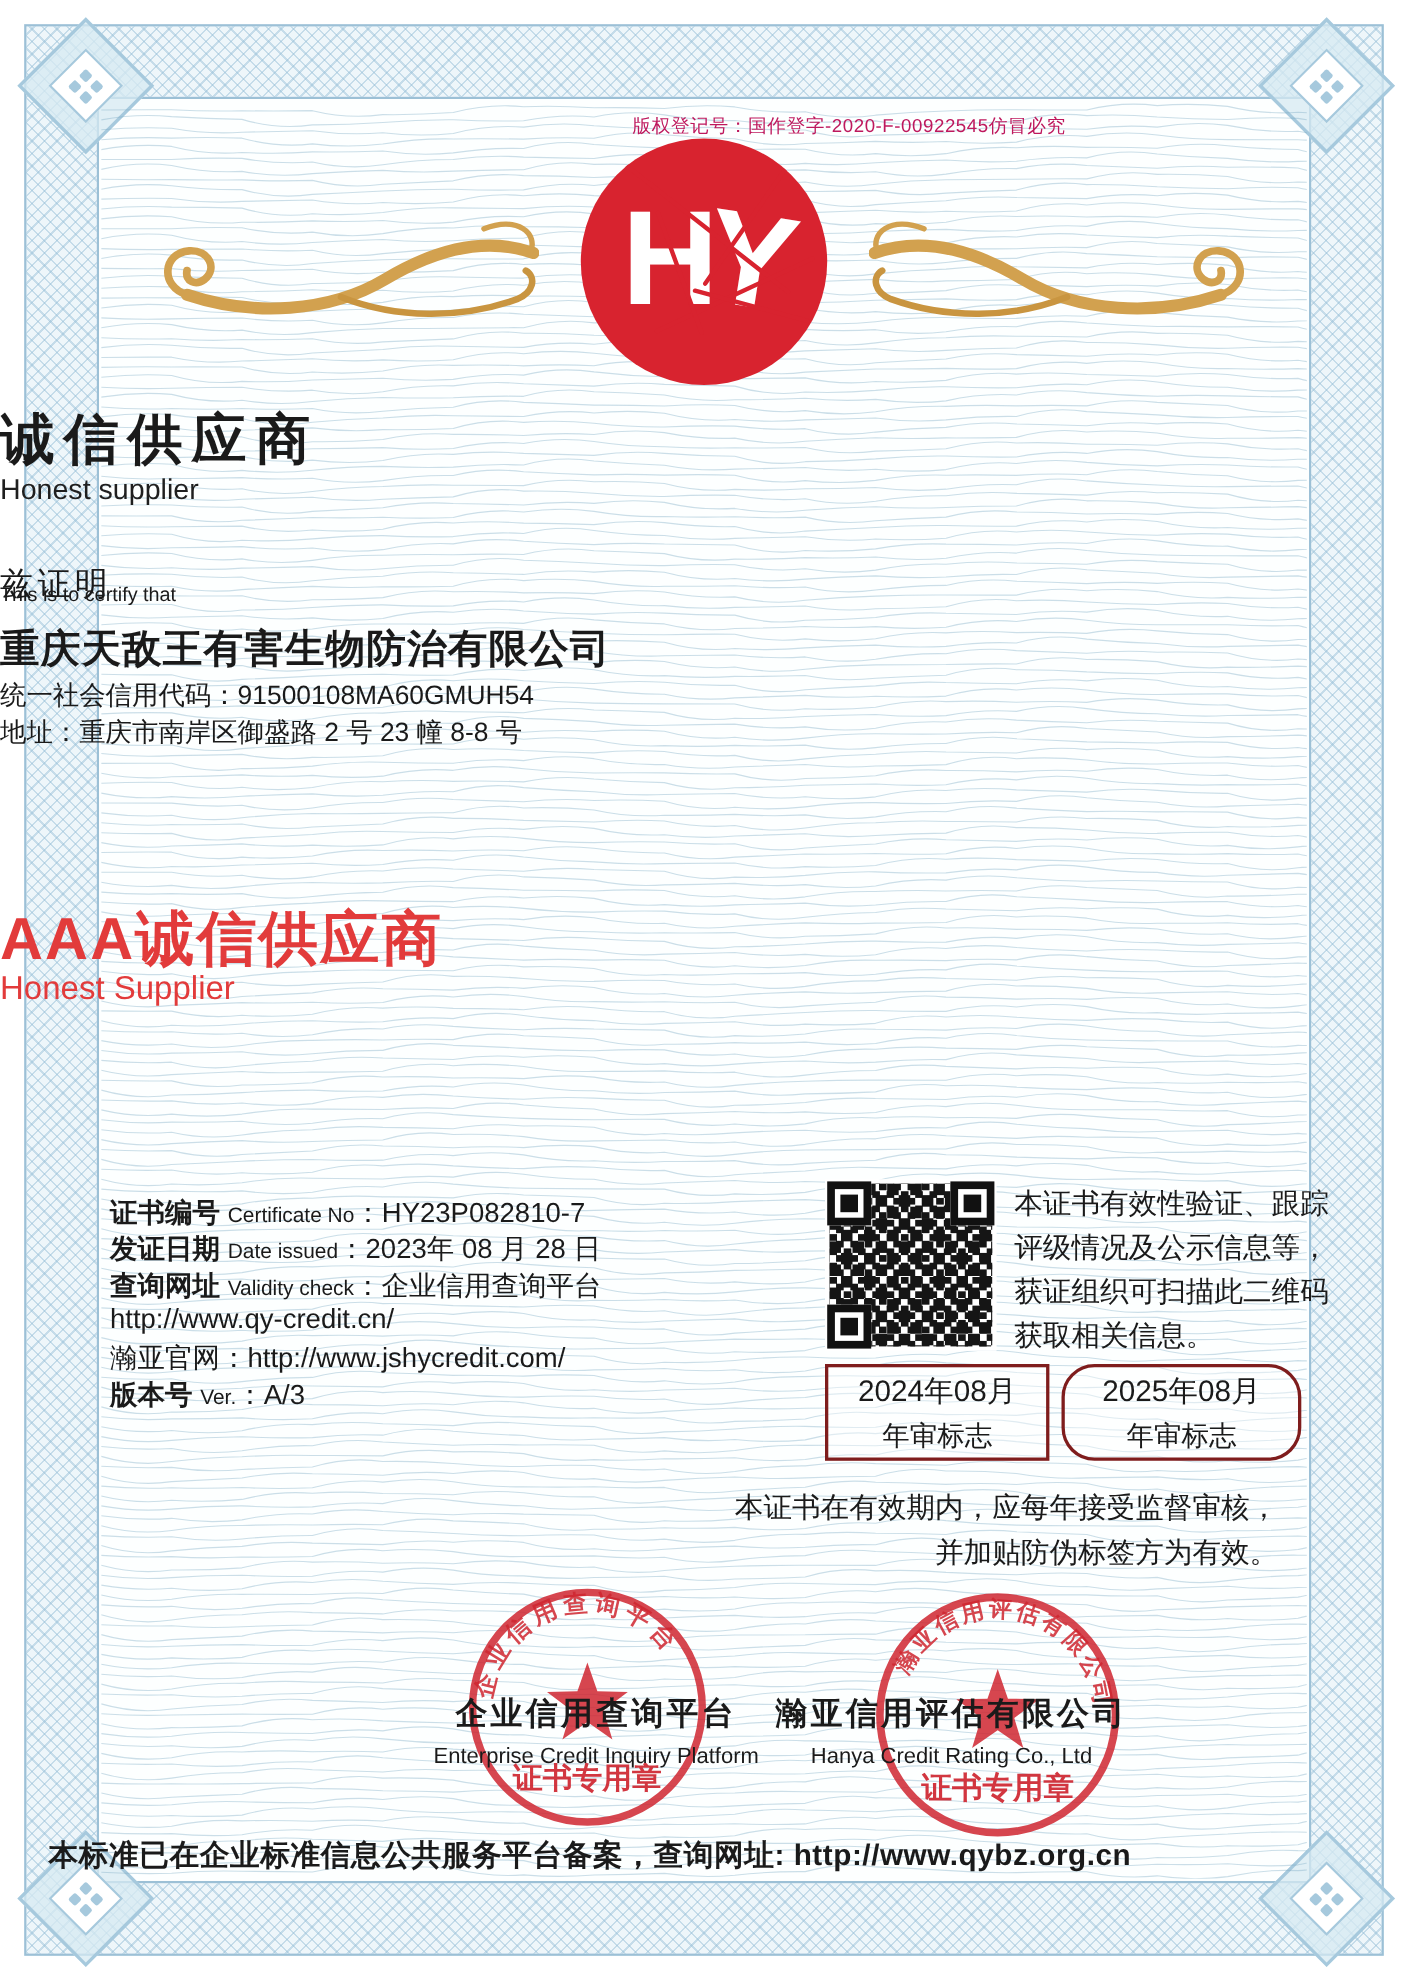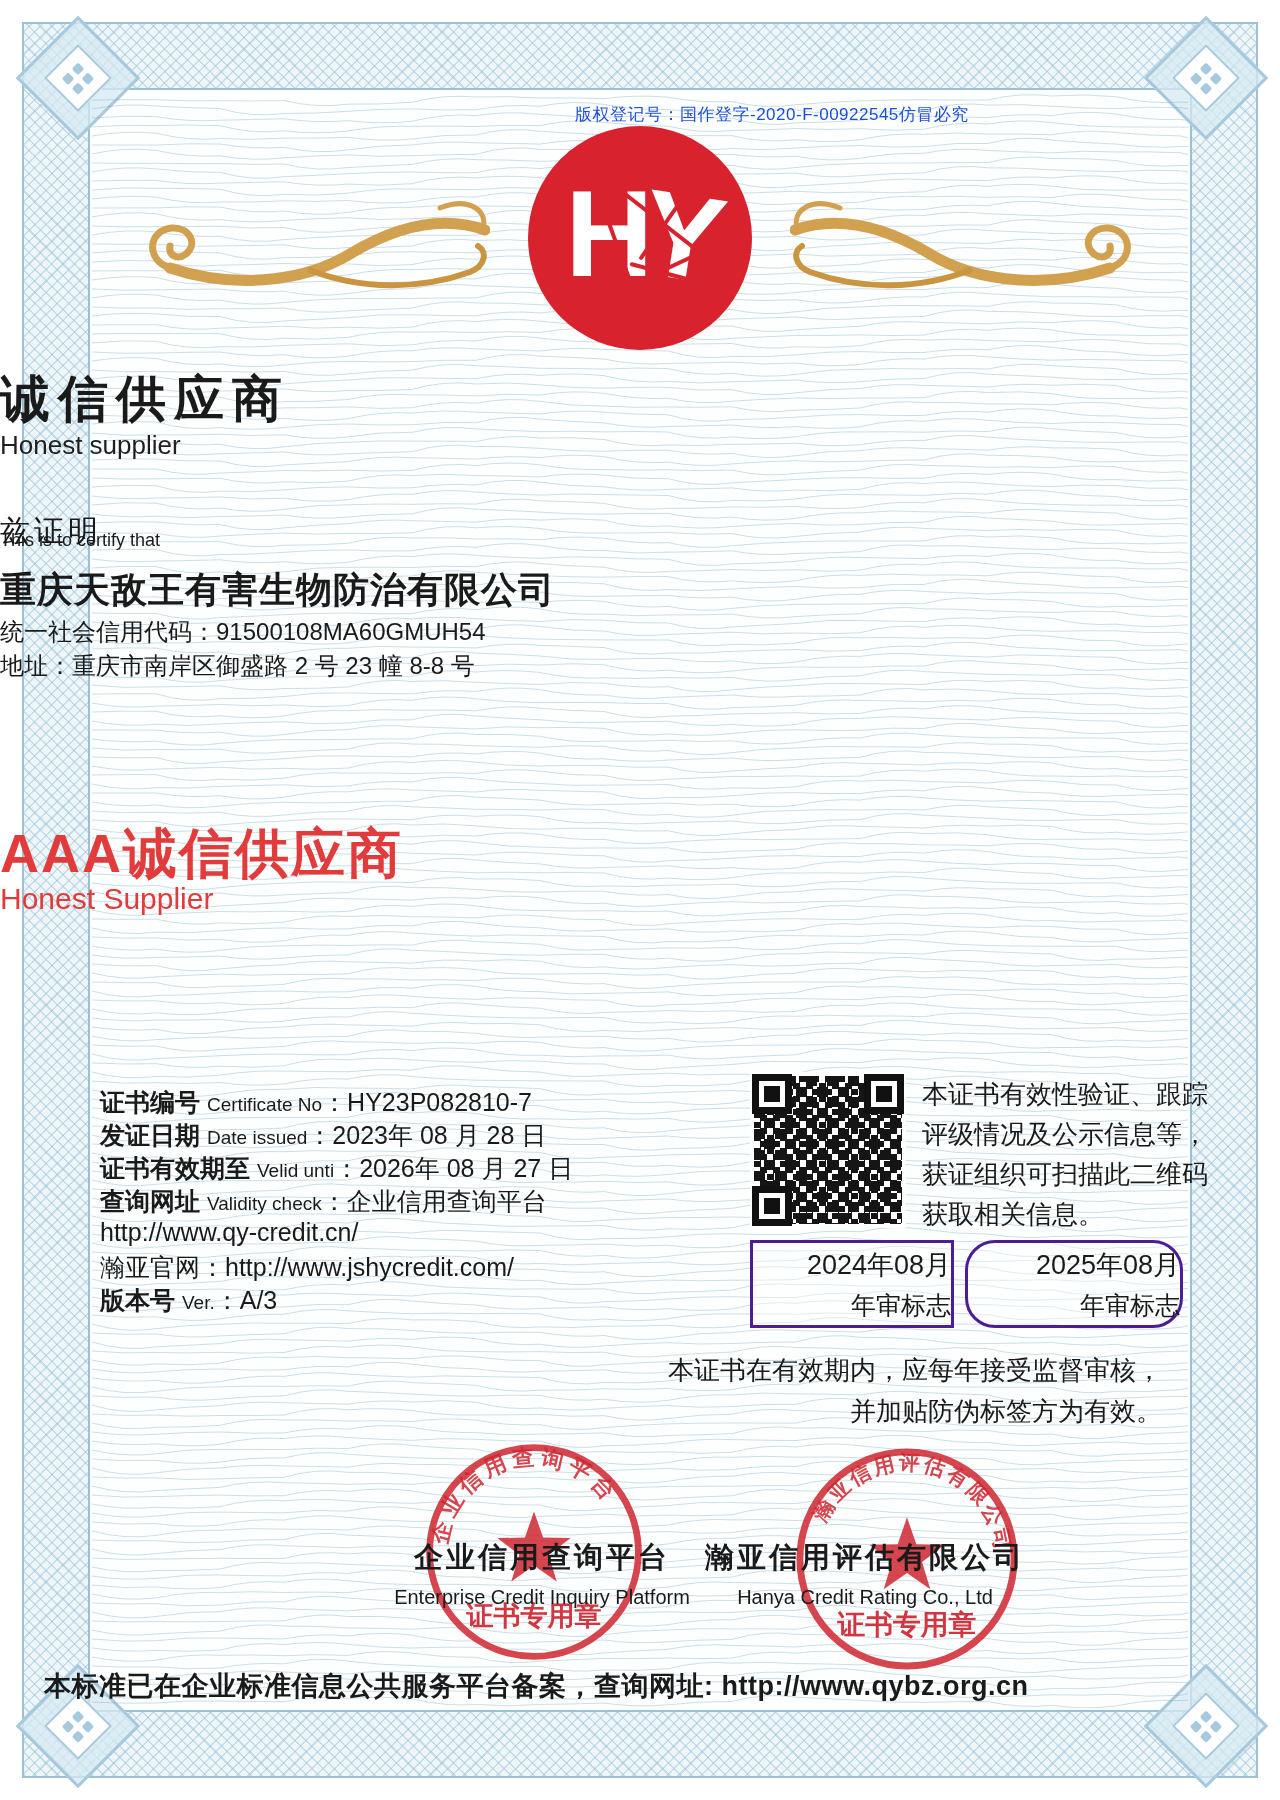--- a/index.html
+++ b/index.html
@@ -20,21 +20,21 @@
   .corner .diamond::after{content:"";position:absolute;left:30px;top:30px;width:9px;height:9px;background:#a6c9dd;border-radius:2px;
     box-shadow:14px 0 #a6c9dd, 0 14px #a6c9dd, 14px 14px #a6c9dd;}
   .corner.tl{left:14px;top:14px;} .corner.tr{right:14px;top:14px;}
   .corner.bl{left:14px;bottom:14px;} .corner.br{right:14px;bottom:14px;}
 
   #waves{position:absolute;left:92px;top:92px;z-index:0;}
 
   .abs{position:absolute;z-index:2;}
   .ctr{left:0;width:1280px;text-align:left;}
 
-  .copyright{left:575px;top:103px;font-size:17px;color:#1d4ed8;letter-spacing:.5px;z-index:2;}
+  .copyright{left:575px;top:103px;font-size:17px;color:#be185d;letter-spacing:.5px;z-index:2;}
 
   
   .logo{left:528px;top:126px;width:224px;height:224px;border-radius:50%;background:#d8232f;overflow:hidden;z-index:2;
     display:flex;align-items:center;justify-content:center;}
   .logo .mono{color:#ffffff;font-size:122px;font-weight:800;letter-spacing:-10px;line-height:1;transform:translateY(-4px);}
   .logo .mono .y{display:inline-block;transform:rotate(9deg) translateY(2px);}
   .crack{position:absolute;background:#d8232f;height:4px;border-radius:2px;}
   .c1{width:190px;left:20px;top:80px;transform:rotate(38deg);}
   .c2{width:160px;left:60px;top:140px;transform:rotate(-25deg);}
   .c3{width:120px;left:30px;top:120px;transform:rotate(70deg);}
@@ -68,21 +68,21 @@
       conic-gradient(#151515 0 90deg, transparent 90deg 180deg, #151515 180deg 270deg, transparent 270deg 360deg) 0 0/ 21px 21px,
       conic-gradient(#151515 0 90deg, #fff 90deg 180deg, #151515 180deg 270deg, #fff 270deg 360deg) 0 0/ 13px 13px;}
   .finder{position:absolute;width:26px;height:26px;border:7px solid #111;background:#fff;}
   .finder::after{content:"";position:absolute;inset:5px;background:#111;}
   .f-tl{left:2px;top:2px;} .f-tr{right:2px;top:2px;} .f-bl{left:2px;bottom:2px;}
 
   .qr-notes{left:922px;top:1074px;width:260px;z-index:2;}
   .qr-notes div{font-size:26px;line-height:40px;font-weight:500;white-space:nowrap;}
 
   .boxes{left:750px;top:1240px;display:flex;gap:11px;z-index:2;}
-  .rbox{border:3px solid #4c1d95;background:rgba(255,255,255,.4);display:flex;flex-direction:column;align-items:flex-end;justify-content:center;}
+  .rbox{border:3px solid #7f1d1d;background:rgba(255,255,255,.4);display:flex;flex-direction:column;align-items:center;justify-content:center;}
   .rbox.b1{width:198px;height:82px;} .rbox.b2{width:212px;height:82px;border-radius:30px;}
   .rbox .p{font-size:27px;font-weight:500;} .rbox .l{font-size:25px;font-weight:500;margin-top:6px;}
 
   .supervision{left:600px;top:1350px;width:562px;text-align:right;z-index:2;}
   .supervision div{font-size:26px;line-height:41px;font-weight:500;white-space:nowrap;}
 
   .seal{position:absolute;z-index:3;}
   .orgtext{z-index:4;text-align:center;}
   .orgtext .ocn{font-size:29px;font-weight:600;letter-spacing:3px;white-space:nowrap;}
   .orgtext .oen{font-size:20px;margin-top:8px;white-space:nowrap;}
@@ -332,25 +332,20 @@
         <span class="cn">证书编号</span>
         <span class="en">Certificate No</span>
         <span class="val">：HY23P082810-7</span>
       </div>
     <div class="dline">
         <span class="cn">发证日期</span>
         <span class="en">Date issued</span>
         <span class="val">：2023年 08 月 28 日</span>
       </div>
     <div class="dline">
-        <span class="cn">证书有效期至</span>
-        <span class="en">Velid unti</span>
-        <span class="val">：2026年 08 月 27 日</span>
-      </div>
-    <div class="dline">
         <span class="cn">查询网址</span>
         <span class="en">Validity check</span>
         <span class="val">：企业信用查询平台</span>
       </div>
     <div class="dline">
         <span class="cn" style="font-weight:500;">http://www.qy-credit.cn/</span>
       </div>
     <div class="dline">
         <span class="cn" style="font-weight:500;">瀚亚官网：http://www.jshycredit.com/</span>
       </div>

